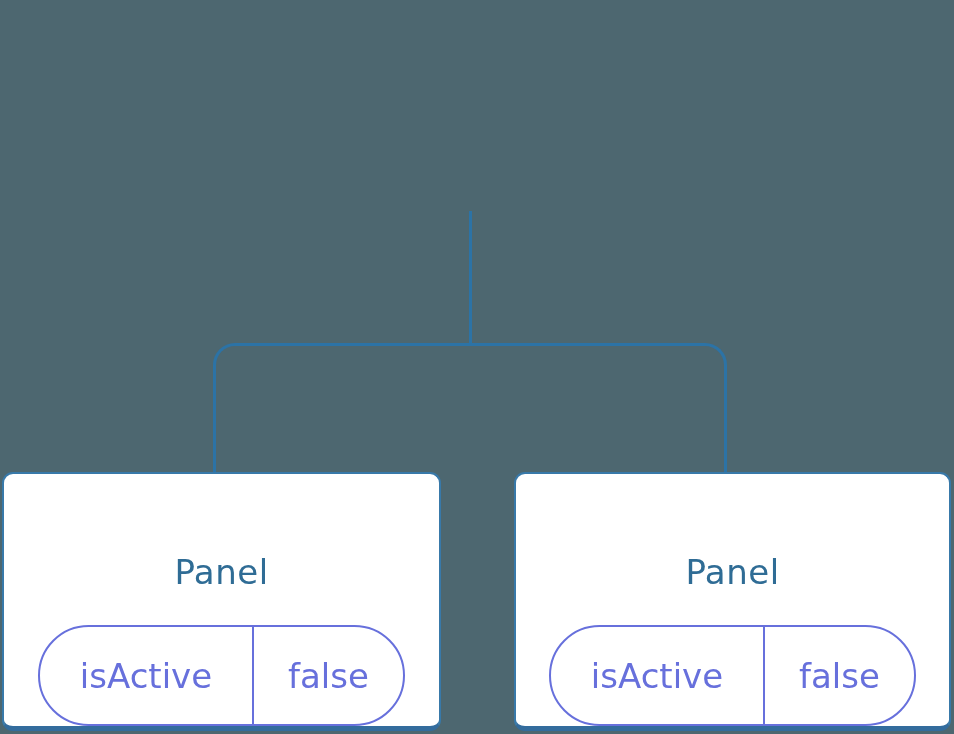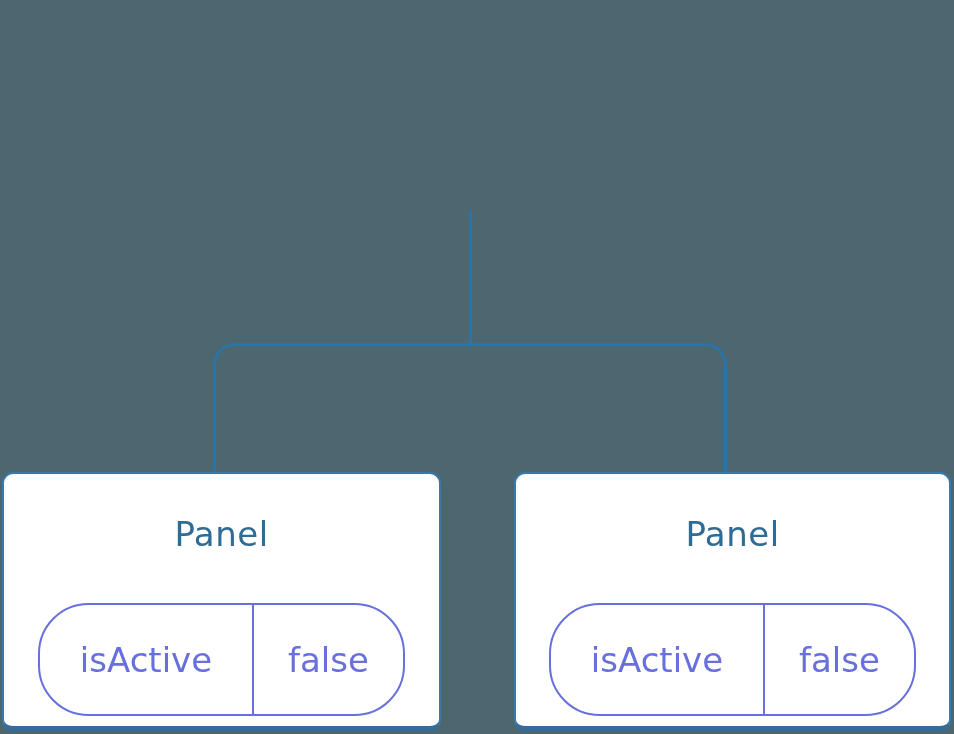--- a/index.html
+++ b/index.html
@@ -42,21 +42,21 @@
     font-size: 34px;
     line-height: 41px;
     color: #2F6C95;
     font-weight: 500;
     letter-spacing: 0.5px;
     white-space: nowrap;
   }
   .node-panel {
     top: 472px;
     height: 259px;
-    justify-content: center;
+    justify-content: flex-end;
     padding-top: 30px;
   }
   .node-panel-left {
     left: 2px;
     width: 439px;
   }
   .node-panel-right {
     left: 514px;
     width: 437px;
   }
@@ -77,23 +77,23 @@
     height: 129px;
     box-sizing: border-box;
     border: 0 solid #2C73A6;
     border-top-width: 3px;
     border-left-width: 3px;
     border-right-width: 3px;
     border-radius: 22px 22px 0 0;
   }
   
   .state-pill {
-    margin-top: 48px;
+    margin-top: 32px;
     width: 367px;
-    height: 113px;
+    height: 101px;
     box-sizing: border-box;
     border: 2.5px solid #6770DC;
     border-radius: 50.5px;
     display: flex;
     align-items: stretch;
     overflow: hidden;
     background: #FFFFFF;
   }
   .pill-cell {
     display: flex;

